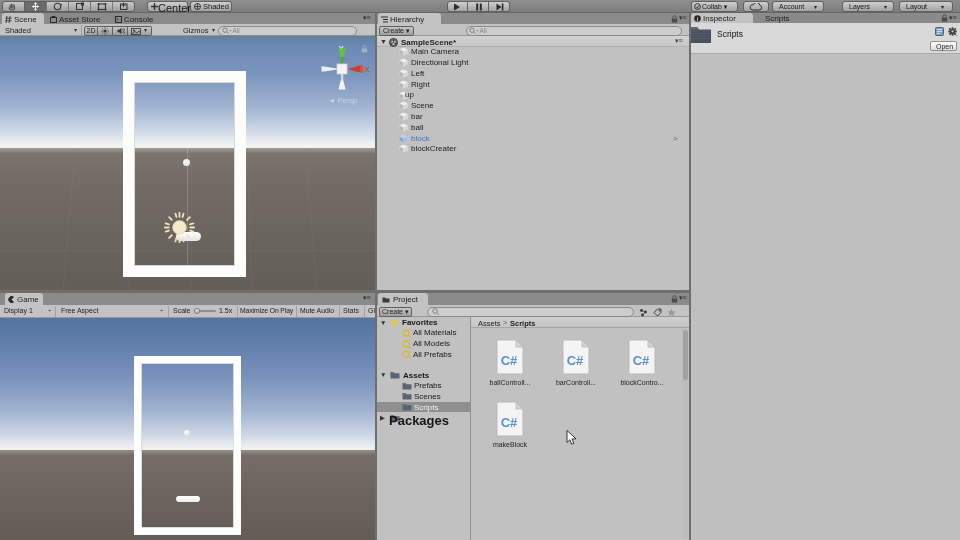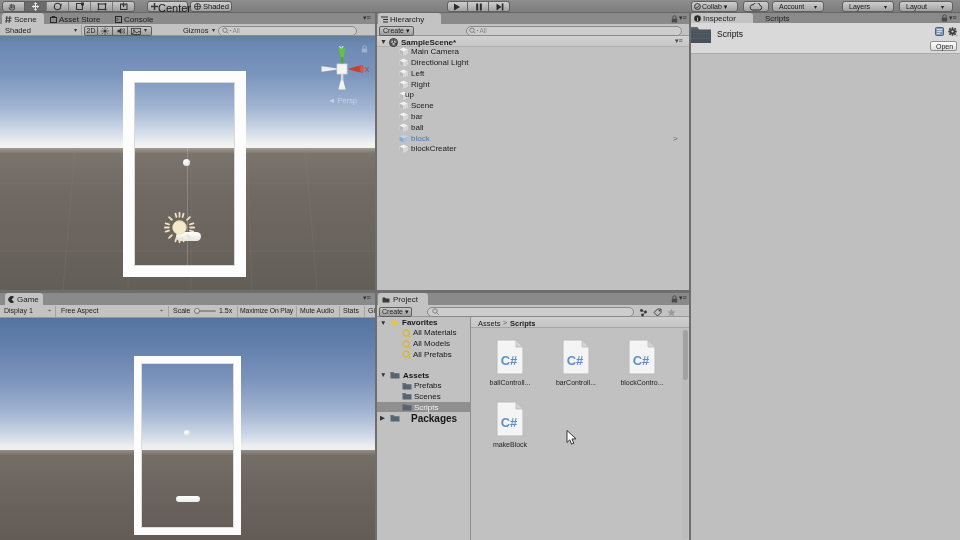--- a/index.html
+++ b/index.html
@@ -452,21 +452,21 @@
 <svg class="abs" style="left:25px;top:110.1px" width="10" height="8" viewBox="0 0 10 8">
         <path d="M0.5 1 h3 l1 1.2 h5 v5.3 h-9 z" fill="#5a6470"></path>
         <path d="M0.5 1 h3 l1 1.2 h-4 z" fill="#6b7682"></path>
       </svg>
 <div class="row" style="left:37px;top:109.7px;font-weight:normal;color:#f2f2f2;font-size:8px">Scripts</div>
 <div class="tabtxt" style="left:3px;top:120.9px;font-size:6.5px;color:#333">▶</div>
 <svg class="abs" style="left:13px;top:120.7px" width="10" height="8" viewBox="0 0 10 8">
         <path d="M0.5 1 h3 l1 1.2 h5 v5.3 h-9 z" fill="#5a6470"></path>
         <path d="M0.5 1 h3 l1 1.2 h-4 z" fill="#6b7682"></path>
       </svg>
-<div class="row" style="left:34px;top:120.3px;font-weight:bold;color:#161616;font-size:10px">Packages</div>
+<div class="row" style="left:12px;top:120.3px;font-weight:bold;color:#161616;font-size:13px">Packages</div>
 
 <div class="abs" style="left:305px;top:36px;width:6px;height:210px;background:#bcbcbc;border-radius:3px"></div>
 <div class="abs" style="left:305.5px;top:37px;width:5px;height:50px;background:#a2a2a2;border-radius:2.5px"></div>
 <svg class="abs" style="left:119px;top:46px" width="28" height="36" viewBox="0 0 28 36">
 <path d="M1 1 H20 L27 8 V35 H1 z" fill="#f4f4f4" stroke="#b9b9b9" stroke-width="1"></path>
 <path d="M20 1 L20 8 L27 8 z" fill="#d4d4d4" stroke="#b9b9b9" stroke-width="0.8"></path>
 <text x="13" y="26" font-size="13" font-weight="bold" fill="#5b8fce" text-anchor="middle" font-family="Liberation Sans">C#</text>
 </svg>
 <div class="row" style="left:105px;top:86px;width:56px;text-align:center;font-size:7px;color:#222">ballControll...</div>
 <svg class="abs" style="left:185px;top:46px" width="28" height="36" viewBox="0 0 28 36">

